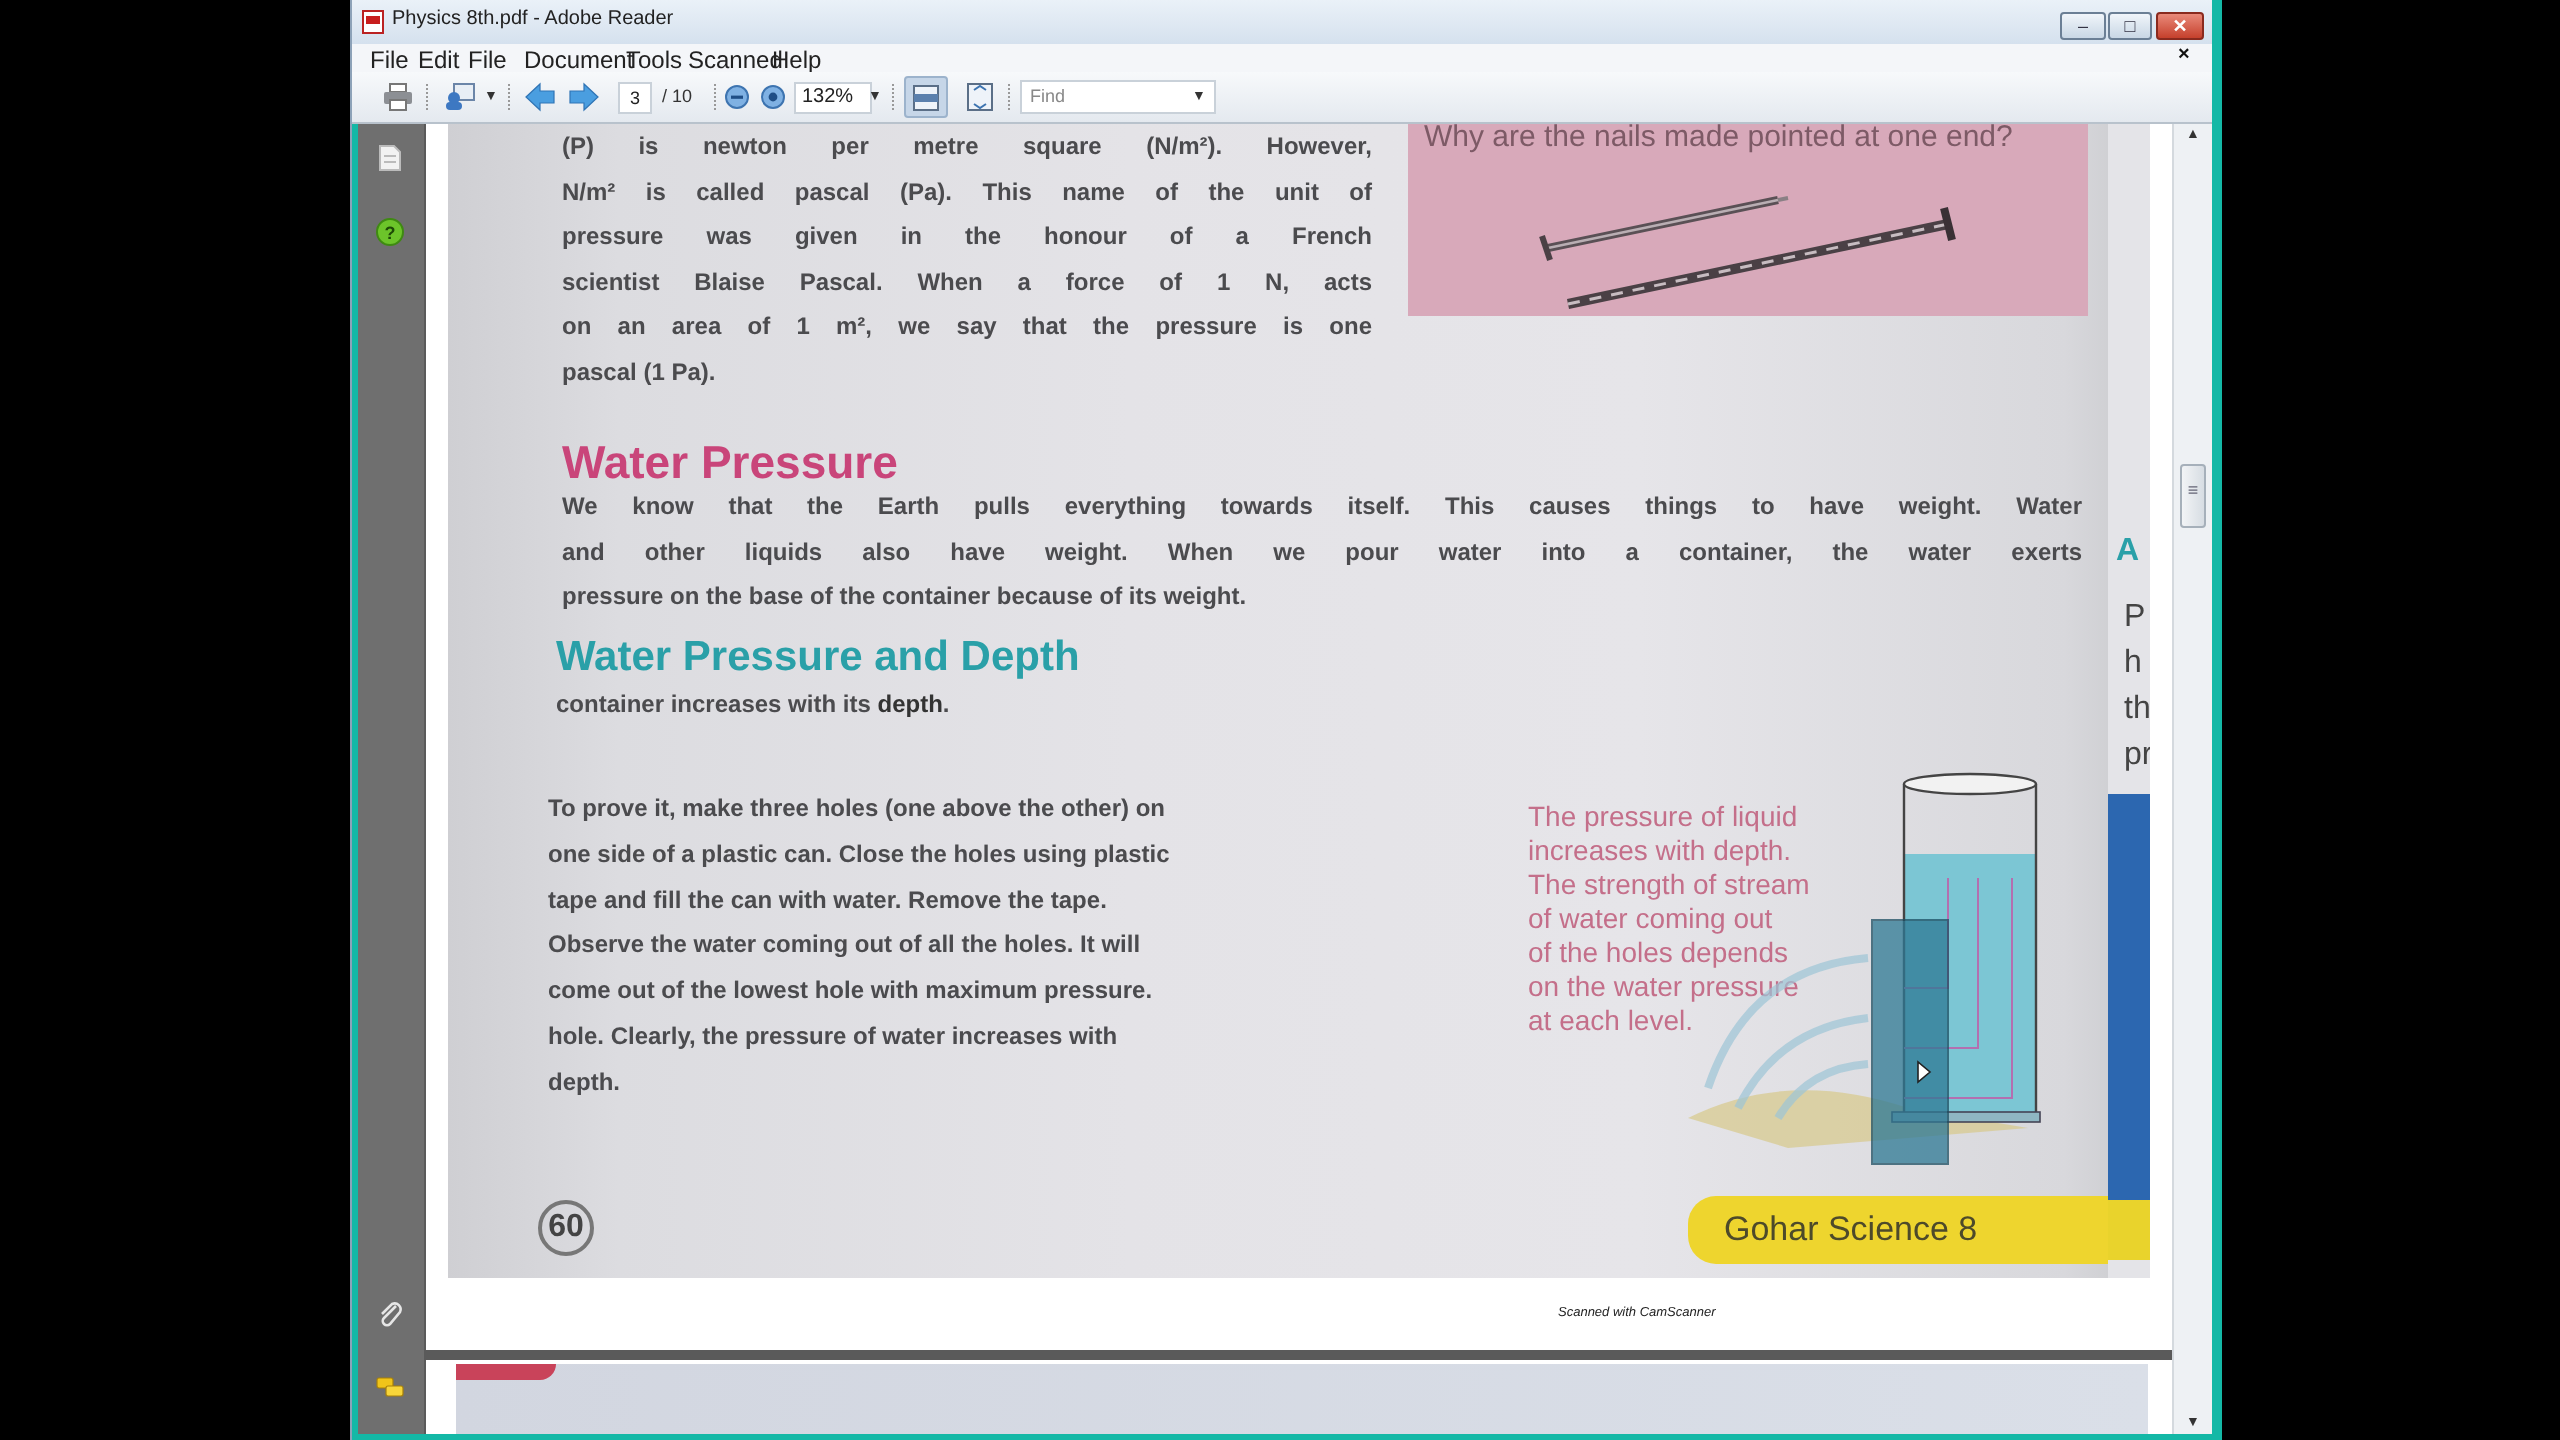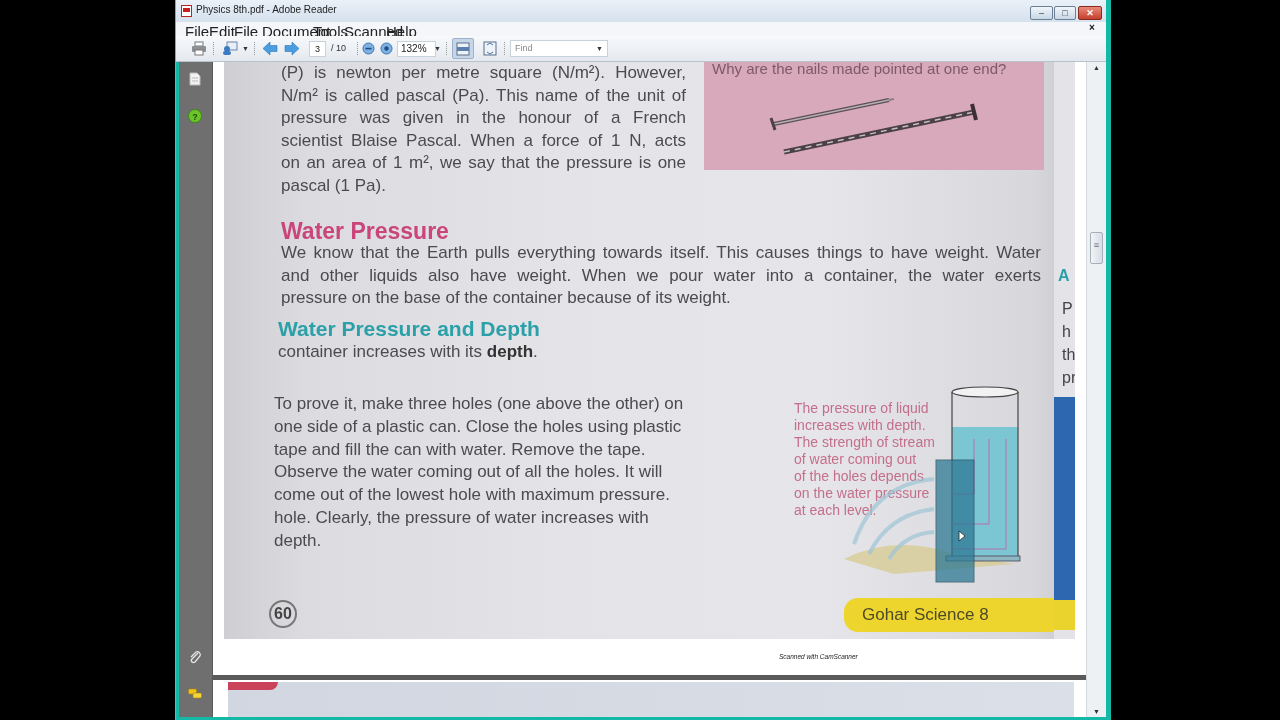--- a/index.html
+++ b/index.html
@@ -9,44 +9,44 @@
   .titlebar .pdf-icon { position:absolute; left:5px; top:5px; width:11px; height:12px; background:#fff; border:1px solid #b22; box-sizing:border-box; }
   .titlebar .pdf-icon::after { content:""; position:absolute; left:1px; top:2px; width:7px; height:4px; background:#c81e1e; }
   .titlebar .title { position:absolute; left:20px; top:4px; font-size:10px; color:#222; }
   .wbtn { position:absolute; top:6px; height:14px; border:1px solid #6b7f95; border-radius:2px; box-sizing:border-box; background:linear-gradient(#f0f5fa,#c9d7e5); }
   .wbtn.min { left:854px; width:23px; }
   .wbtn.max { left:878px; width:22px; }
   .wbtn.close { left:902px; width:24px; background:linear-gradient(#e98a7a,#c5402c); border-color:#8a2a1e; }
   .wbtn span { position:absolute; left:0; right:0; top:0; text-align:center; font-size:9px; line-height:12px; color:#334; }
   .wbtn.close span { color:#fff; font-weight:bold; }
   .menubar { position:absolute; left:0; top:22px; width:930px; height:14px; background:#f4f6f9; }
-  .menubar .mi { position:absolute; top:1px; font-size:15px; color:#222; }
+  .menubar .mi { position:absolute; top:1px; font-size:12px; color:#222; }
   .menubar .doc-close { position:absolute; left:913px; top:0; font-size:10px; font-weight:bold; color:#111; }
   .toolbar { position:absolute; left:0; top:36px; width:930px; height:25px; background:linear-gradient(#f7f9fb,#e4e9ef); border-bottom:1px solid #b8c2cc; }
   .tb-icon { position:absolute; top:5px; width:16px; height:15px; }
   .sep { position:absolute; top:6px; width:1px; height:13px; border-left:1px dotted #999; }
   .page-input { position:absolute; left:133px; top:5px; width:15px; height:14px; background:#fff; border:1px solid #c9d1d9; font-size:9px; text-align:center; line-height:14px; color:#222; }
   .page-total { position:absolute; left:155px; top:7px; font-size:9px; color:#333; }
   .zoom-input { position:absolute; left:221px; top:5px; width:34px; height:14px; background:#fff; border:1px solid #c9d1d9; font-size:10px; line-height:14px; padding-left:3px; color:#222; }
   .dd { position:absolute; top:9px; font-size:7px; color:#333; }
   .find { position:absolute; left:334px; top:4px; width:92px; height:15px; background:#fff; border:1px solid #c9d1d9; font-size:9px; line-height:15px; padding-left:4px; color:#888; }
   .tb-active { position:absolute; left:276px; top:2px; width:22px; height:21px; background:#c6d6e8; border:1px solid #9cb3cc; border-radius:2px; box-sizing:border-box; }
   .sidepanel { position:absolute; left:3px; top:62px; width:33px; height:655px; background:#6f6f6f; }
   .side-icon { position:absolute; left:9px; width:14px; height:14px; }
   .content { position:absolute; left:36px; top:62px; width:874px; height:655px; background:#5a5a5a; overflow:hidden; }
   .page1 { position:absolute; left:1px; top:0; width:873px; height:613px; background:#fff; }
   .scan { position:absolute; left:11px; top:0; width:851px; height:577px; background:linear-gradient(90deg,#cfcfd3 0%,#dcdce0 10%,#e4e3e7 40%,#e6e5e9 70%,#d8d8dc 95%,#c8c9cc 100%); overflow:hidden; }
-  .scan-text { position:absolute; color:#4b4b4e; font-size:17px; line-height:22.6px; }
+  .scan-text { position:absolute; color:#4b4b4e; font-size:12px; line-height:22.6px;font-weight:bold; }
   .scan-text b { color:#333; }
   .p-justify { text-align:justify; text-align-last:justify; }
   .h-pink { position:absolute; left:57px; top:156px; font-size:23px; font-weight:bold; color:#c9457a; }
   .h-teal { position:absolute; left:54px; top:255px; font-size:21px; font-weight:bold; color:#2aa0a8; }
-  .nail-box { position:absolute; left:480px; top:0; width:340px; height:108px; background:#d8a9ba; }
+  .nail-box { position:absolute; left:480px; top:0; width:340px; height:96px; background:#d8a9ba; }
   .nail-q { position:absolute; left:8px; top:-2px; font-size:15px; color:#7d5a66; }
-  .caption { position:absolute; left:540px; top:338px; font-size:14px; line-height:17px; color:#c46f8a;margin-left:30px; }
+  .caption { position:absolute; left:540px; top:338px; font-size:14px; line-height:17px; color:#c46f8a; }
   .right-strip { position:absolute; left:830px; top:0; width:21px; height:577px; background:#e4e4e8; }
   .right-strip .blue { position:absolute; left:0; top:335px; width:21px; height:210px; background:#2c67b0; }
   .right-strip .yellow { position:absolute; left:0; top:538px; width:21px; height:30px; background:#e9d32c; }
   .right-strip .frag { position:absolute; left:8px; font-size:16px; color:#444; }
   .footer-tab { position:absolute; left:620px; top:536px; width:210px; height:34px; background:#eed52e; border-radius:14px 0 0 14px; }
   .footer-tab span { position:absolute; left:18px; top:7px; font-size:17px; color:#4d4a2a; }
   .page-num { position:absolute; left:45px; top:538px; width:28px; height:28px; border:2px solid #777; border-radius:50%; box-sizing:border-box; text-align:center; font-size:16px; line-height:24px; color:#444; font-weight:bold; }
   .watermark { position:absolute; left:566px; top:591px; font-size:6.5px; font-style:italic; color:#222; }
   .page2 { position:absolute; left:1px; top:618px; width:873px; height:40px; background:#fff; }
   .page2 .scan2 { position:absolute; left:15px; top:2px; width:846px; height:40px; background:linear-gradient(90deg,#d2d6e0,#dadfe8); }

